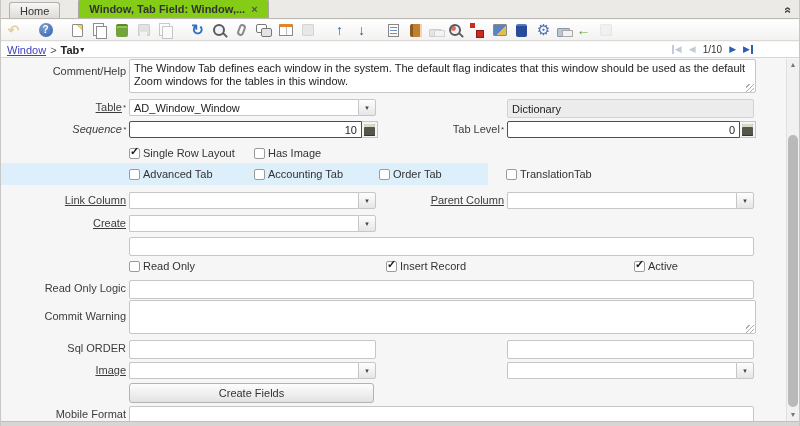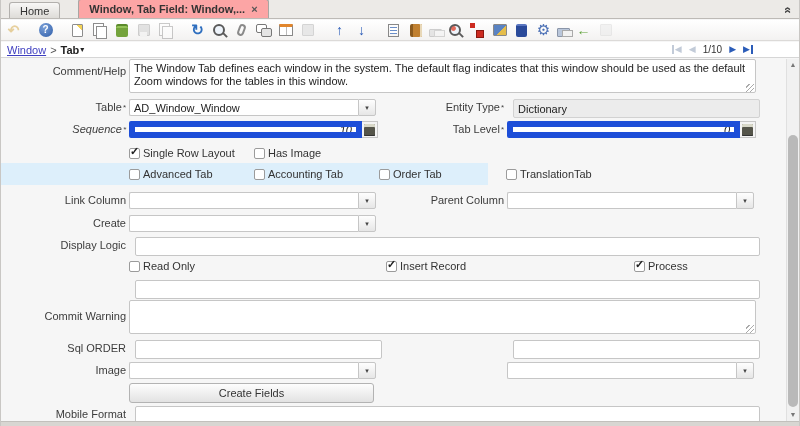--- a/index.html
+++ b/index.html
@@ -3,21 +3,21 @@
 <meta charset="utf-8">
 <style>
   * { margin:0; padding:0; box-sizing:border-box; }
   html,body { width:800px; height:426px; overflow:hidden; }
   body { font-family:"Liberation Sans", sans-serif; font-size:11px; color:#333; background:#f6f6f6; }
   #app { position:relative; width:800px; height:426px; background:#f6f6f6; border-left:1px solid #c9c7c4; border-right:1px solid #c9c7c4; }
 
   
   .tabbar { position:absolute; top:0; left:0; right:0; height:19px; background:#eceae7; border-bottom:1px solid #bdbab6; display:flex; align-items:flex-end; }
   .tab { display:flex; align-items:center; gap:6px; padding:0 10px; height:16px; border:1px solid #b2b0ad; border-bottom:none; border-radius:3px 3px 0 0; background:linear-gradient(#f8f7f6,#dedcd8); margin-left:8px; cursor:default; }
-  .tab.active { height:19px; background:#fca5a5; font-weight:bold; margin-left:18px; border-color:#a8a6a3; position:relative; z-index:2; }
+  .tab.active { height:19px; background:#84cc16; font-weight:bold; margin-left:18px; border-color:#a8a6a3; position:relative; z-index:2; }
   .tab .x { font-weight:bold; color:#555; font-size:11px; line-height:1; }
   .collapse-btn { position:absolute; right:8px; top:2px; color:#444; font-size:12px; font-weight:bold; transform:rotate(90deg); letter-spacing:-2px; }
 
   
   .toolbar { position:absolute; top:20px; left:0; right:0; height:21px; background:linear-gradient(#ffffff,#f3f2f1); border-bottom:1px solid #dcdad8; display:flex; align-items:center; padding:0 4px; gap:5px; }
   .tbi { width:17px; height:17px; display:inline-flex; align-items:center; justify-content:center; position:relative; flex:none; }
   .gap { width:5px; flex:none; }
   .dim { opacity:.45; }
   .i-undo { color:#cf9d2e; font-size:14px; font-weight:bold; }
   .i-help { width:14px; height:14px; border-radius:50%; background:radial-gradient(circle at 35% 30%, #7aa0d8, #2f5da8); color:#fff; font-size:10px; font-weight:bold; line-height:14px; text-align:center; }
@@ -62,31 +62,31 @@
   .pg.off { color:#c2cbd8; cursor:default; }
   .pg.first { border-left:2px solid currentColor; padding-left:1px; }
   .pg.last { border-right:2px solid currentColor; padding-right:1px; }
   .pg-label { font-size:10px; color:#333; }
 
   
   .content { position:absolute; top:59px; left:0; right:13px; bottom:5px; background:#f6f6f6; }
   .lbl { position:absolute; text-align:right; color:#3c3c3c; line-height:17px; }
   .c1 { left:0; width:125px;padding-left:40px; }
   .c2 { left:378px; width:125px; }
-  .lnk { cursor:pointer; }
+  .lnk { text-decoration:underline; cursor:pointer; }
   .req { font-size:8px; vertical-align:top; color:#444; margin-left:1px; }
 
   .txt, textarea.txt2 { border:1px solid #c6c6c6; border-radius:2px; background:#fff; font-family:"Liberation Sans",sans-serif; font-size:11px; color:#222; padding:0 4px; outline:none; }
-  .fld { position:absolute; height:19px; width:625px; left:128px;margin-left:6px; }
+  .fld { position:absolute; height:19px; width:625px; left:128px; }
   textarea.txt2 { position:absolute; left:128px; width:627px; height:34px; resize:none; padding:2px 4px; line-height:13px; }
   .combo { position:absolute; display:flex; height:17px; }
   .combo .ci { flex:1; min-width:0; border:1px solid #c6c6c6; border-right:none; border-radius:2px 0 0 2px; }
   .combo .arrow { width:18px; border:1px solid #c6c6c6; background:linear-gradient(#fefefe,#e6e6e6); display:flex; align-items:center; justify-content:center; font-size:7px; color:#444; border-radius:0 2px 2px 0; cursor:pointer; }
   .numwrap { position:absolute; display:flex; height:17px; }
-  .numwrap .ni { flex:1; min-width:0; text-align:right; border:6px solid #1d4ed8; border-radius:2px 0 0 2px;font-style:italic; }
+  .numwrap .ni { flex:1; min-width:0; text-align:right; border:1px solid #1d4ed8; border-radius:2px 0 0 2px; }
   .numwrap .calc { width:16px; display:flex; align-items:center; justify-content:center; border:1px solid #c6c6c6; border-left:none; background:#f4f4f4; cursor:pointer; }
   .calcico { width:11px; height:12px; background:#55554a; border-radius:1px; box-shadow:inset 0 3px 0 #d8d8c8, inset 0 -1px 0 #333; }
   .ro { background:#ececec !important; border-color:#d2d2d2 !important; }
 
   .cbx { position:absolute; display:inline-flex; align-items:center; gap:3px; color:#333; cursor:pointer; }
   .box { width:11px; height:11px; background:#fff; border:1px solid #9b9b9b; border-radius:2px; display:flex; align-items:center; justify-content:center; }
   .box i { font-style:normal; font-size:11px; font-weight:bold; color:#222; line-height:1; margin-top:-3px; }
 
   .band { position:absolute; left:0; top:163px; width:487px; height:22px; background:#ddeffb; }
   .btn { position:absolute; background:linear-gradient(#fdfdfd,#e2e2e2); border:1px solid #b3b3b3; border-radius:3px; color:#333; display:flex; align-items:center; justify-content:center; cursor:pointer; font-size:11px; }
@@ -192,21 +192,20 @@
 
     <div class="lbl c1" style="top:4px;">Comment/Help</div>
     <textarea class="txt2" style="top: 0px;">The Window Tab defines each window in the system. The default flag indicates that this window should be used as the default Zoom windows for the tables in this window.</textarea>
     <div class="rsz" style="left:745px; top:25px;"></div>
 
     <div class="lbl c1" style="top:40px;"><span class="lnk">Table</span><sup class="req">*</sup></div>
     <div class="combo" style="left:128px; top:40px; width:247px;">
       <input class="txt ci" value="AD_Window_Window" style="">
       <span class="arrow">▾</span>
     </div>
-    <div class="lbl c2" style="top:40px;"><span class="lnk">Entity Type</span><sup class="req">*</sup></div>
     <input class="txt ro fld" style="left: 506px; top: 40px; width: 247px;" readonly="" value="Dictionary">
 
     <div class="lbl c1" style="top:62px;font-style:italic;"><span>Sequence</span><sup class="req">*</sup></div>
     <div class="numwrap" style="left:128px; top:62px; width:249px;">
       <input class="txt ni" value="10" style="">
       <span class="calc">
           <span class="calcico"></span>
         </span>
     </div>
     <div class="lbl c2" style="top:62px;"><span>Tab Level</span><sup class="req">*</sup></div>
@@ -256,40 +255,40 @@
       <input class="txt ci" value="" style="">
       <span class="arrow">▾</span>
     </div>
 
     <div class="lbl c1" style="top:156px;"><span class="lnk">Create</span></div>
     <div class="combo" style="left:128px; top:156px; width:247px;">
       <input class="txt ci" value="" style="">
       <span class="arrow">▾</span>
     </div>
 
-    <div class="lbl c1" style="top:178px;">Display Logic</div>
     <input class="txt fld" style="top: 178px;" value="">
 
     <label class="cbx" style="left:128px; top:201px;">
       <span class="box"></span>
       <span>Read Only</span>
     </label>
     <label class="cbx" style="left:385px; top:201px;">
       <span class="box">
           <i>✓</i>
         </span>
       <span>Insert Record</span>
     </label>
     <label class="cbx" style="left:633px; top:201px;">
       <span class="box">
           <i>✓</i>
         </span>
-      <span>Process</span>
-    </label>
-
+      <span>Active</span>
+    </label>
+
+    <div class="lbl c1" style="top:221px;">Read Only Logic</div>
     <input class="txt fld" style="top: 221px;" value="">
 
     <div class="lbl c1" style="top:249px;">Commit Warning</div>
     <textarea class="txt2" style="top: 241px;"></textarea>
     <div class="rsz" style="left:745px; top:266px;"></div>
 
     <div class="lbl c1" style="top:281px;">Sql ORDER</div>
     <input class="txt fld" style="top: 281px; width: 247px;" value="">
     <input class="txt fld" style="left: 506px; top: 281px; width: 247px;" value="">
 

